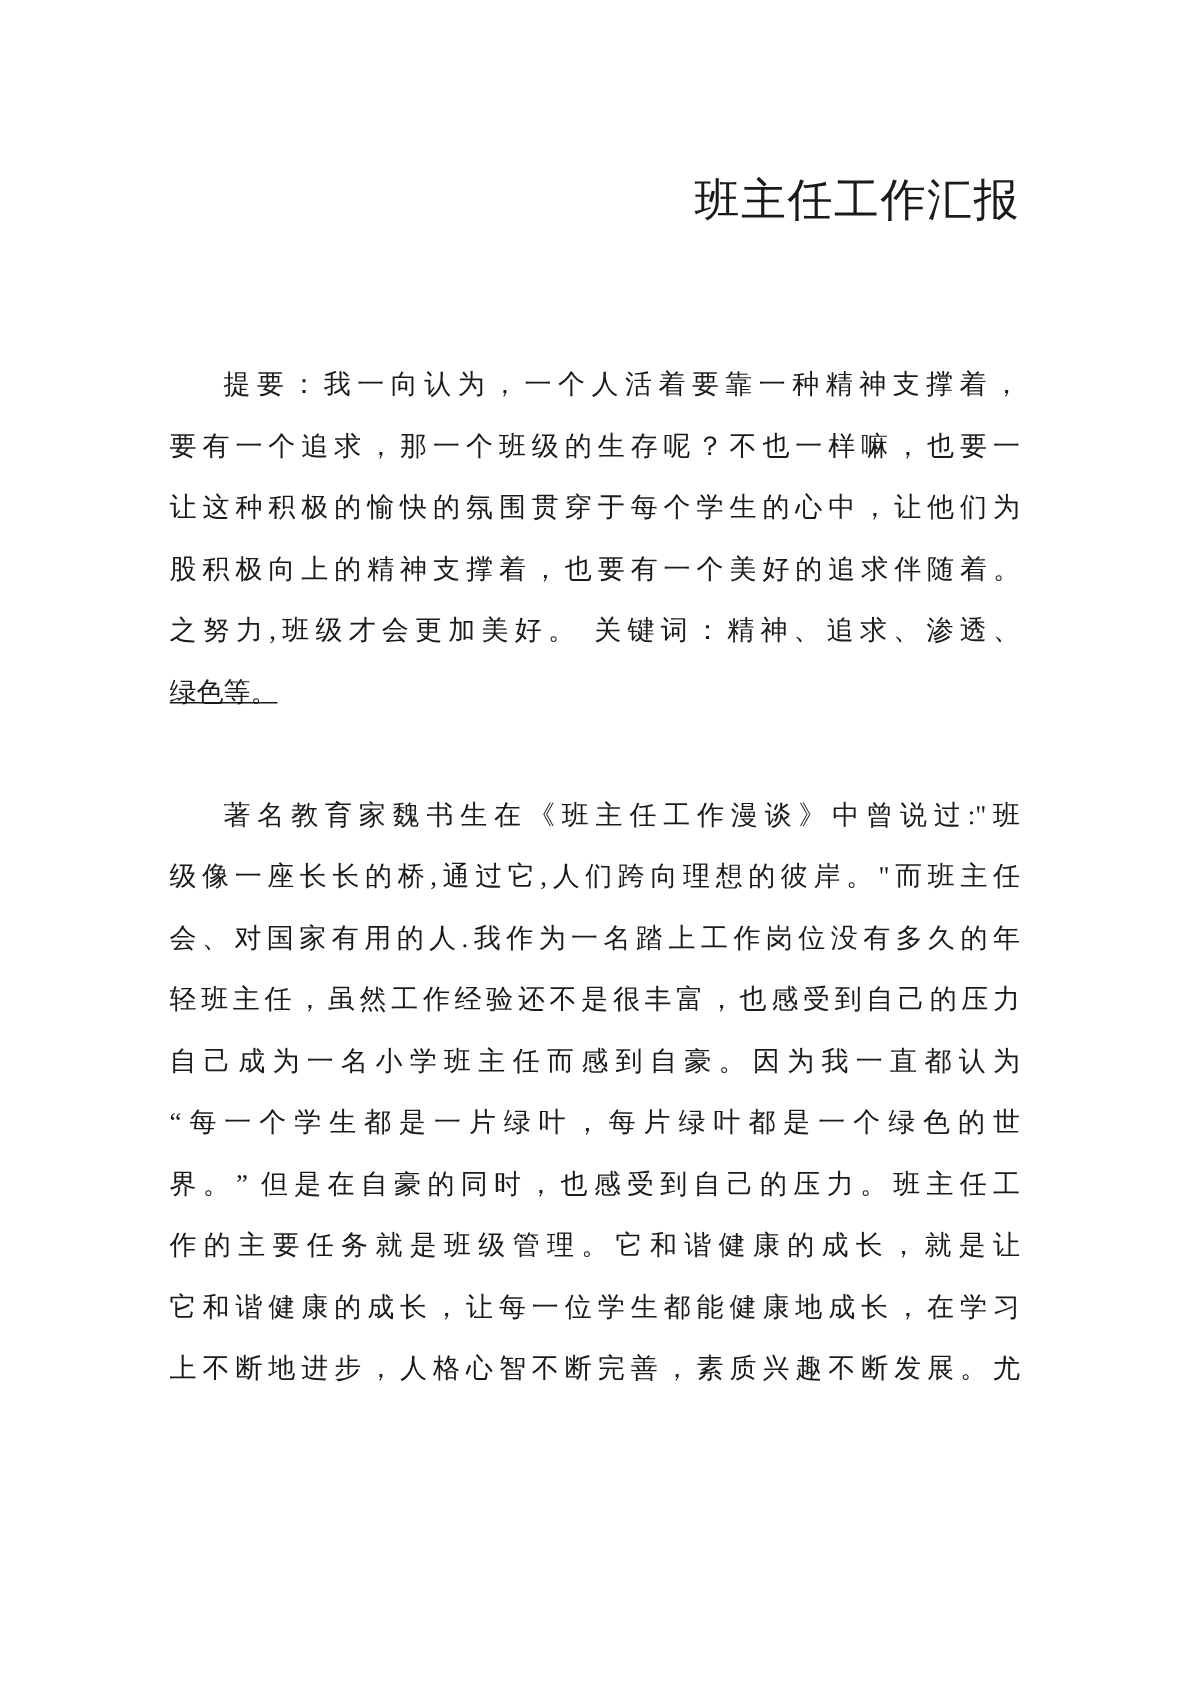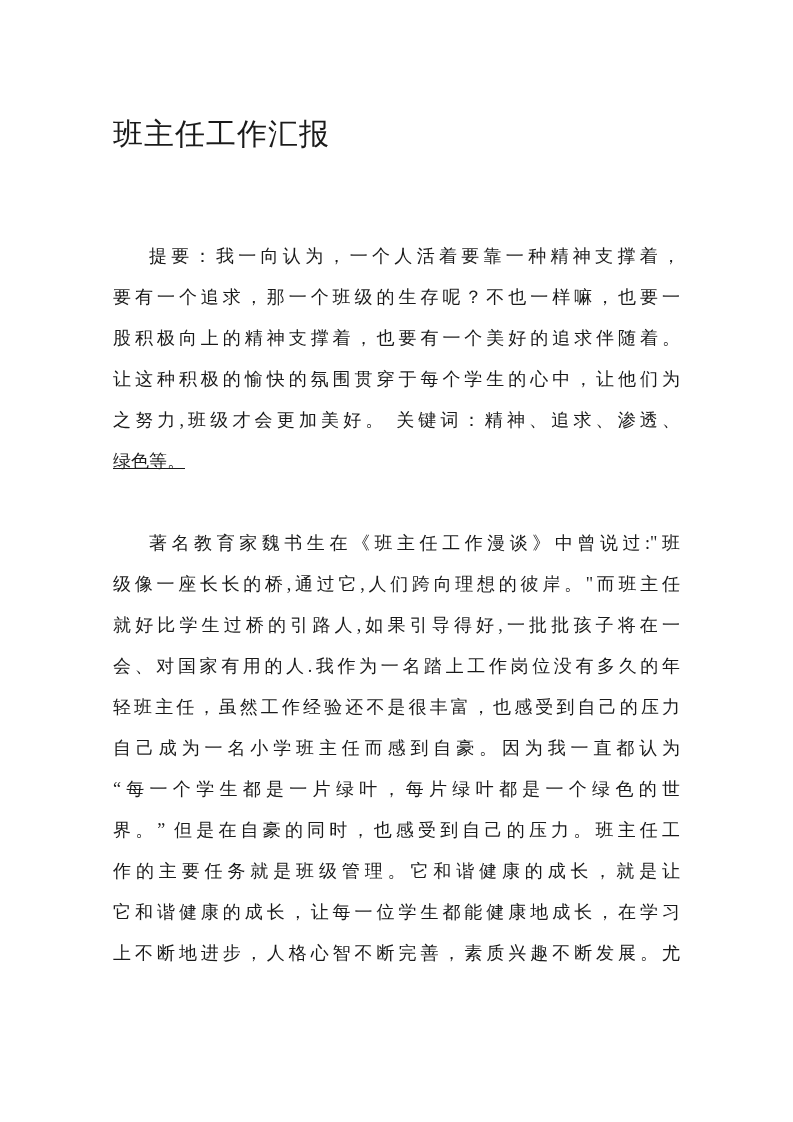--- a/index.html
+++ b/index.html
@@ -16,21 +16,21 @@
     background: #ffffff;
     color: #1a1a1a;
     font-family: "Liberation Serif", "DejaVu Serif", serif;
     overflow: hidden;
   }
   .doc-title {
     margin: 0 0 80px 0;
     font-size: 30px;
     font-weight: 400;
     line-height: 44px;
-    text-align: left;
+    text-align: right;
     letter-spacing: 1px;
   }
   .paragraph {
     margin: 0;
   }
   .paragraph + .paragraph {
     margin-top: 41px;
   }
   .line {
     font-size: 18px;
@@ -52,29 +52,28 @@
 </style>
 </head>
 <body>
 
 <div class="page">
   <h1 class="doc-title">班主任工作汇报</h1>
   <div class="doc-body">
       <div class="paragraph">
         <div class="line first">提要：我一向认为，一个人活着要靠一种精神支撑着，</div>
         <div class="line">要有一个追求，那一个班级的生存呢？不也一样嘛，也要一</div>
+        <div class="line">让这种积极的愉快的氛围贯穿于每个学生的心中，让他们为</div>
         <div class="line">股积极向上的精神支撑着，也要有一个美好的追求伴随着。</div>
-        <div class="line">让这种积极的愉快的氛围贯穿于每个学生的心中，让他们为</div>
         <div class="line">之努力,班级才会更加美好。 关键词：精神、追求、渗透、</div>
         <div class="line no-justify">绿色等。</div>
       </div>
       <div class="paragraph">
         <div class="line first">著名教育家魏书生在《班主任工作漫谈》中曾说过:"班</div>
         <div class="line">级像一座长长的桥,通过它,人们跨向理想的彼岸。"而班主任</div>
-        <div class="line">就好比学生过桥的引路人,如果引导得好,一批批孩子将在一</div>
         <div class="line">会、对国家有用的人.我作为一名踏上工作岗位没有多久的年</div>
         <div class="line">轻班主任，虽然工作经验还不是很丰富，也感受到自己的压力</div>
         <div class="line">自己成为一名小学班主任而感到自豪。因为我一直都认为</div>
         <div class="line">“每一个学生都是一片绿叶，每片绿叶都是一个绿色的世</div>
         <div class="line">界。” 但是在自豪的同时，也感受到自己的压力。班主任工</div>
         <div class="line">作的主要任务就是班级管理。它和谐健康的成长，就是让</div>
         <div class="line">它和谐健康的成长，让每一位学生都能健康地成长，在学习</div>
         <div class="line">上不断地进步，人格心智不断完善，素质兴趣不断发展。尤</div>
       </div>
     </div>

